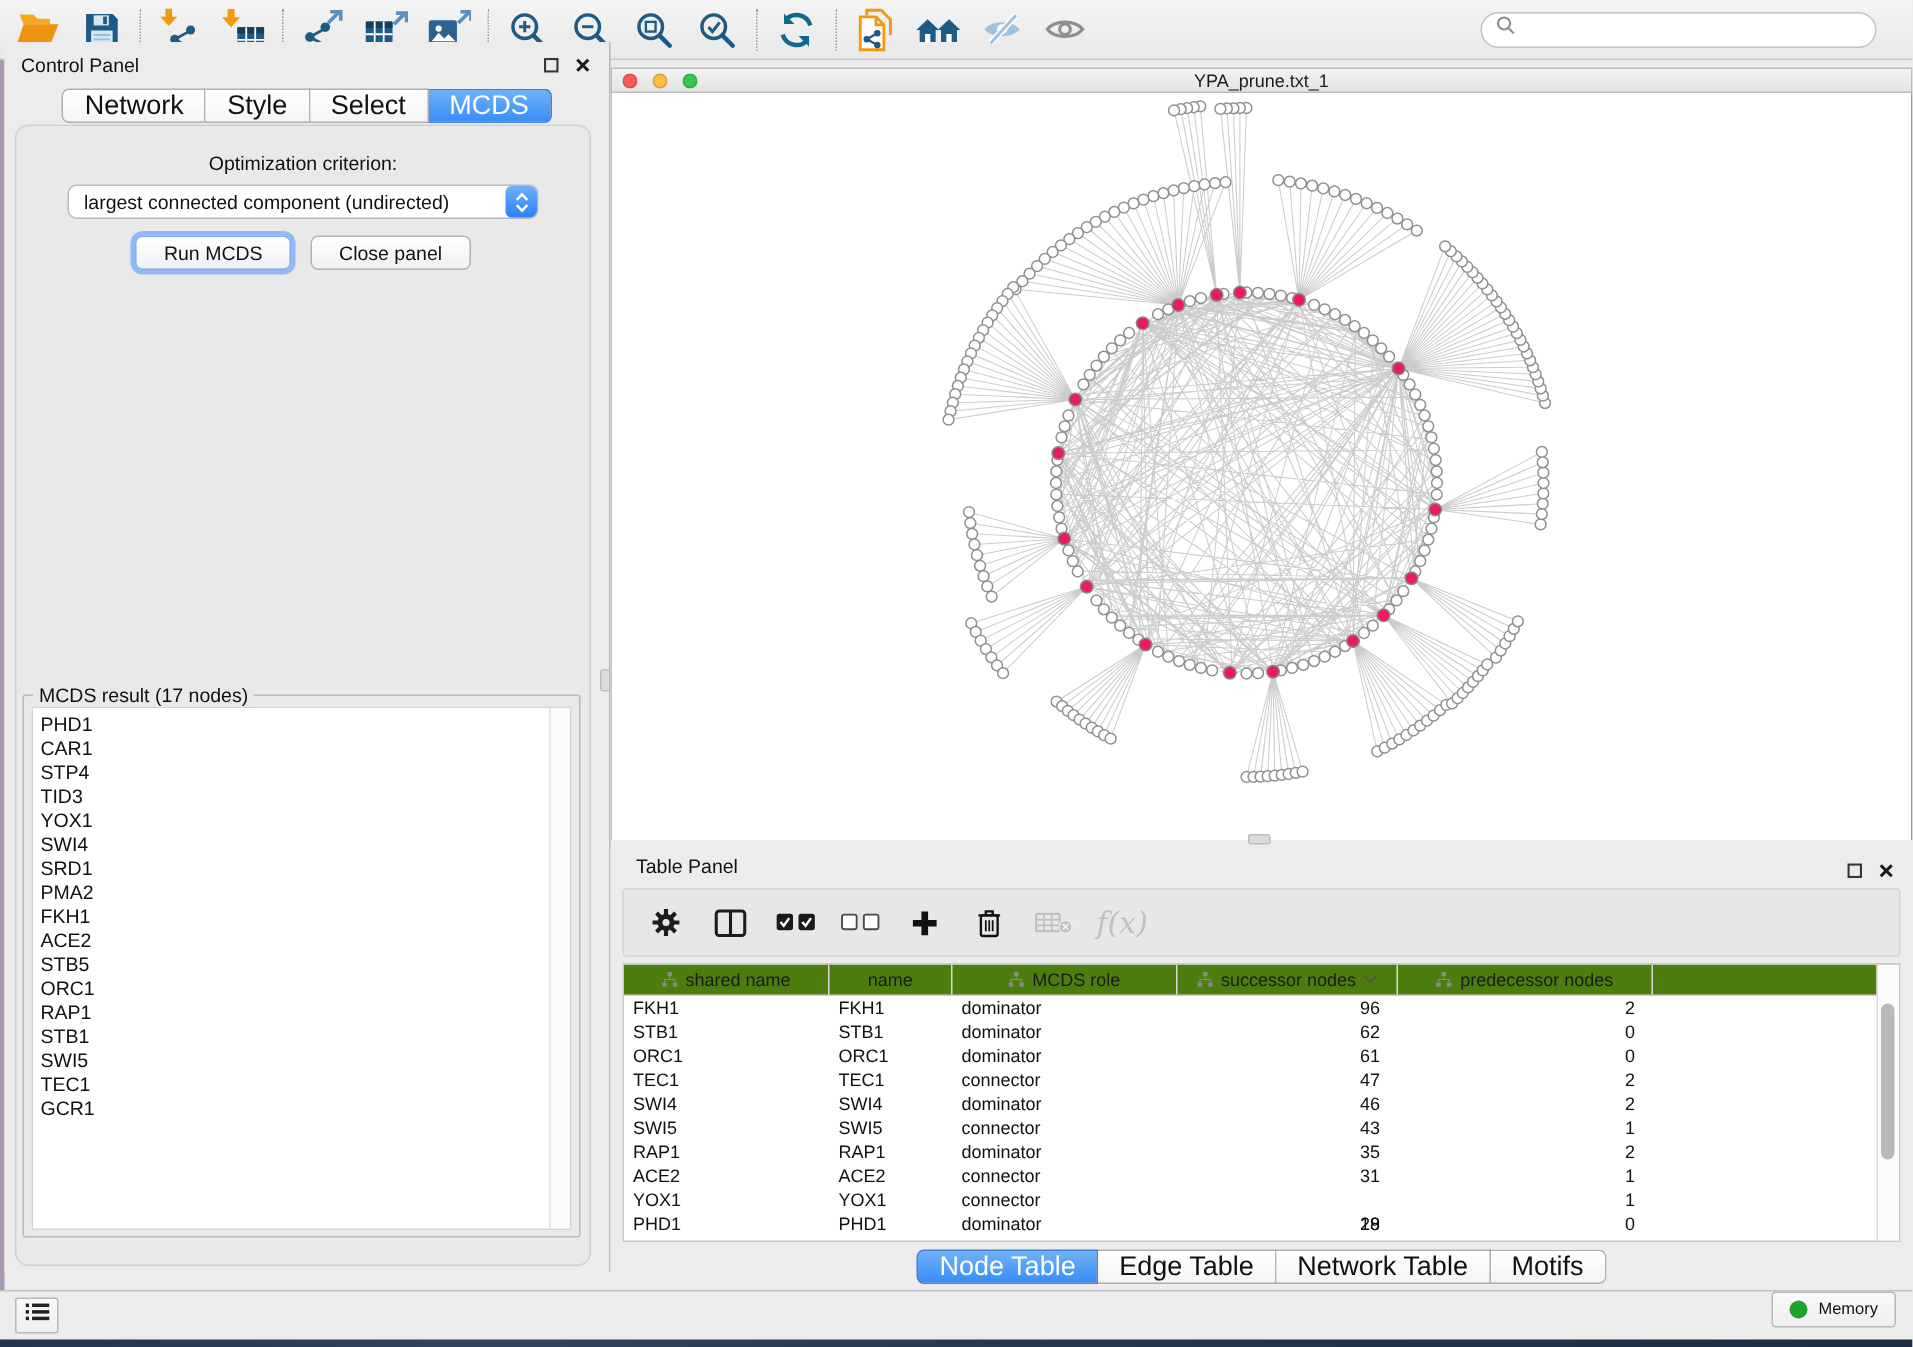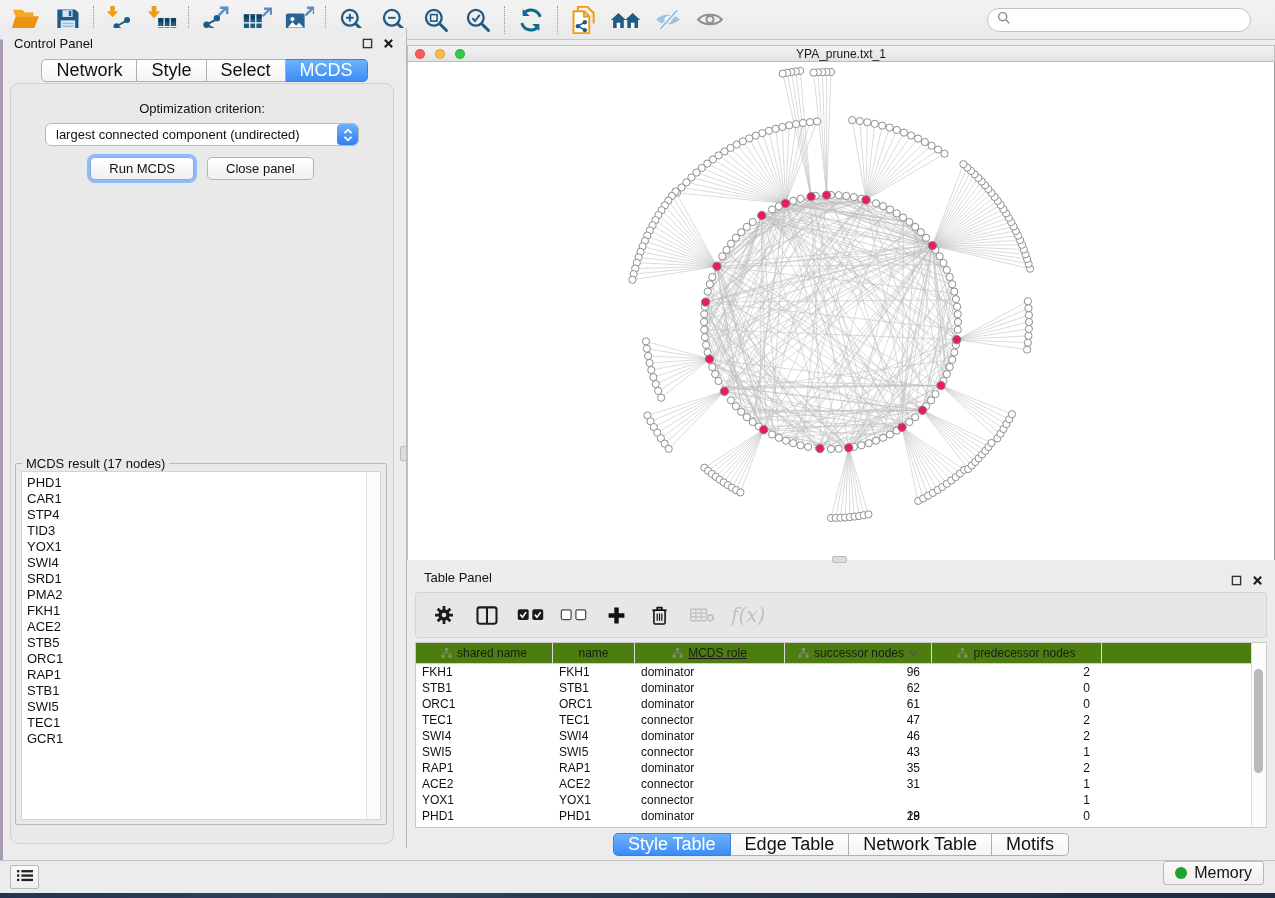--- a/index.html
+++ b/index.html
@@ -97,21 +97,21 @@
   .tp-tabs{position:absolute;left:0;top:268px;width:100%;display:flex;justify-content:center}
 
   
   .status-bar{position:absolute;left:0;top:860px;width:1275px;height:33px;box-sizing:border-box;
     background:#ececec;border-top:1px solid #c2c2c2}
   .sb-list-btn{position:absolute;left:10px;top:4px;width:29px;height:24px;box-sizing:border-box;
     background:linear-gradient(#fafafa,#efefef);border:1px solid #b9b9b9;border-radius:2px;
     display:flex;align-items:center;justify-content:center}
   .sb-memory{position:absolute;right:11px;top:0;height:24px;box-sizing:border-box;
     background:linear-gradient(#fafafa,#efefef);border:1px solid #b9b9b9;border-radius:3px;
-    display:flex;align-items:center;gap:7px;padding:0 11px;font-size:16px;color:#111}
+    display:flex;align-items:center;gap:7px;padding:0 11px;font-size:11px;color:#111}
   .mem-dot{width:12px;height:12px;border-radius:50%}
 </style>
 </head>
 <body>
 
 <div class="toolbar">
   <div id="toolbar-groups" style="display:flex;align-items:center">
       <div class="tb-btn">
         <span style="display: flex;">
           <svg width="30" height="27" viewBox="0 0 32 29">
@@ -718,21 +718,21 @@
               <path d="M11 5.5v4.5M4 14v-4h14v4" stroke="#8a8a8a" stroke-width="1.6" fill="none"></path>
               <rect x="1" y="14" width="6" height="5.5" fill="#8a8a8a"></rect>
               <rect x="15" y="14" width="6" height="5.5" fill="#8a8a8a"></rect>
             </svg>
           </span>
           <span>shared name</span>
         </div>
         <div class="th" style="width: 82px;">
           <span>name</span>
         </div>
-        <div class="th" style="width: 150px; text-decoration: underline;">
+        <div class="th" style="width: 150px;">
           <span style="display: flex;">
             <svg width="11" height="10" viewBox="0 0 22 20">
               <rect x="8" y="0" width="6" height="5.5" fill="#8a8a8a"></rect>
               <path d="M11 5.5v4.5M4 14v-4h14v4" stroke="#8a8a8a" stroke-width="1.6" fill="none"></path>
               <rect x="1" y="14" width="6" height="5.5" fill="#8a8a8a"></rect>
               <rect x="15" y="14" width="6" height="5.5" fill="#8a8a8a"></rect>
             </svg>
           </span>
           <span>MCDS role</span>
         </div>
@@ -834,21 +834,21 @@
           <div class="td" style="width: 150px;">dominator</div>
           <div class="td num" style="width: 147px;">18</div>
           <div class="td num" style="width: 170px;">0</div>
         </div>
       </div>
     <div class="tscroll">
       <div class="tthumb"></div>
     </div>
   </div>
   <div class="tp-tabs seg" id="tp-tabs">
-      <div class="seg-btn active">Style Table</div>
+      <div class="seg-btn active">Node Table</div>
       <div class="seg-btn">Edge Table</div>
       <div class="seg-btn">Network Table</div>
       <div class="seg-btn">Motifs</div>
     </div>
 </div>
 
 <div class="status-bar">
   <div class="sb-list-btn">
     <span>
       <svg width="16" height="13" viewBox="0 0 22 17">

